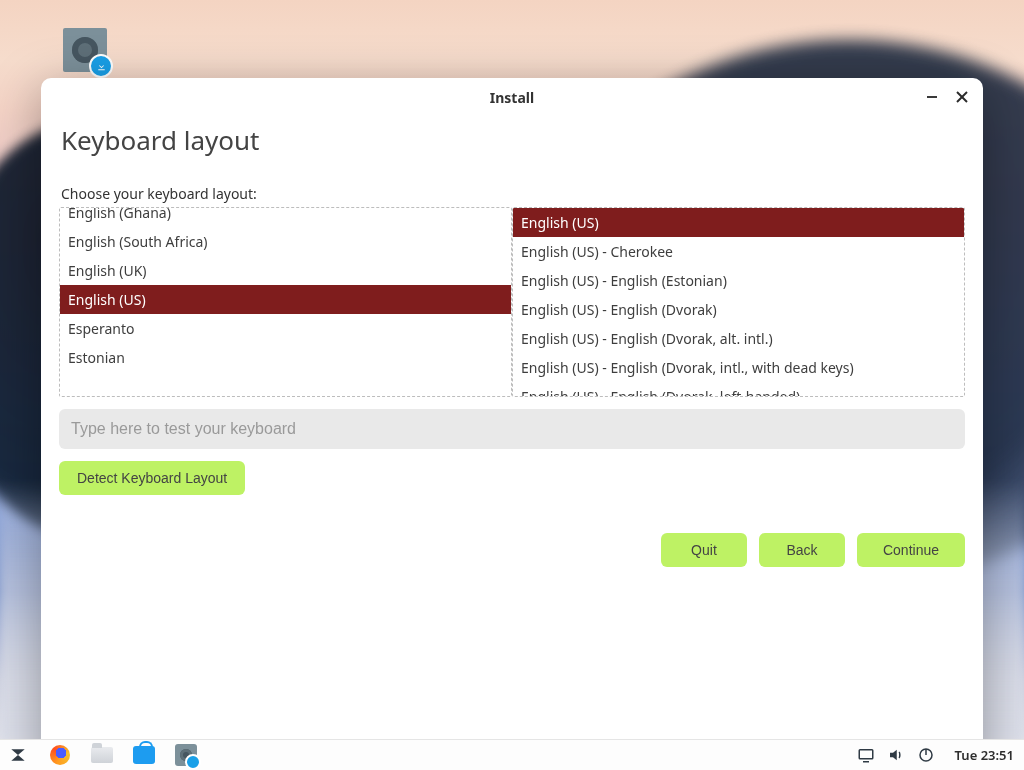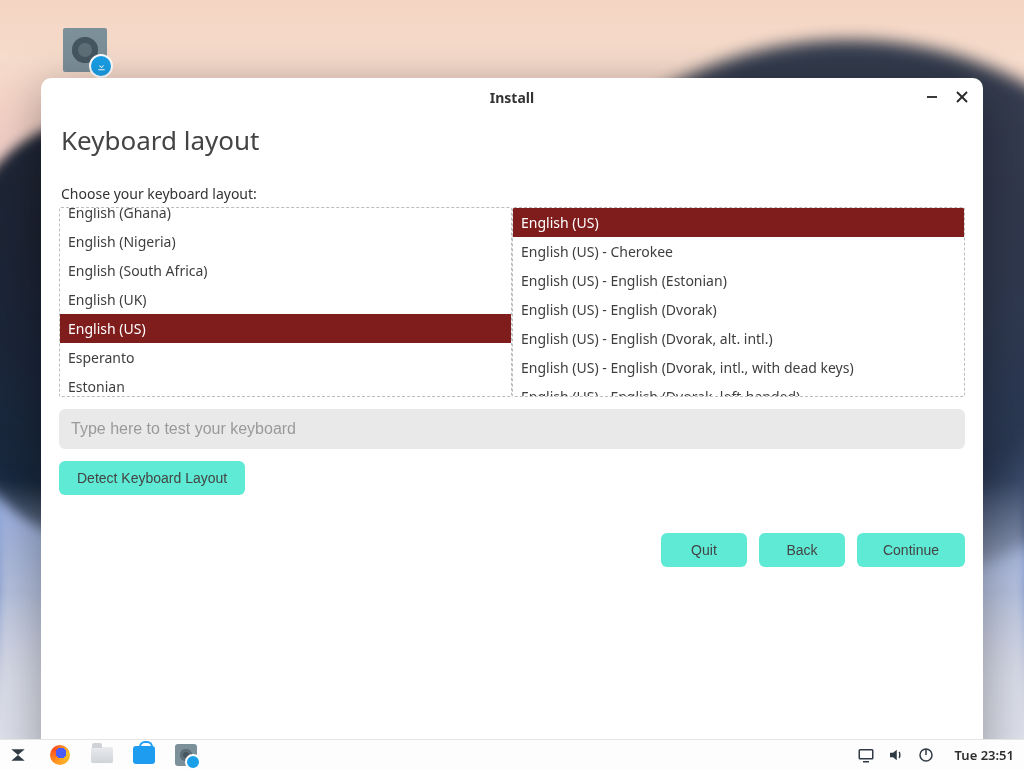--- a/index.html
+++ b/index.html
@@ -205,21 +205,21 @@
   }
   .test-input::placeholder { color: #9a9a9a; }
 
   .btn {
     display: inline-flex;
     align-items: center;
     justify-content: center;
     height: 34px;
     padding: 0 18px;
     border-radius: 6px;
-    background: #5eead4;
+    background: #bef264;
     color: #444;
     font-size: 14px;
     border: none;
     cursor: pointer;
     white-space: nowrap;
   }
 
   .detect-row { margin-top: 12px; }
 
   .nav-row {
@@ -336,21 +336,20 @@
     </div>
 
     <div class="content">
       <div class="page-title">Keyboard layout</div>
       <div class="subtitle">Choose your keyboard layout:</div>
 
       <div class="lists-row">
         <div id="list-left" class="listbox">
           <div class="listbox-inner" id="list-left-inner">
               <div class="item">English (Ghana)</div>
-              <div class="item">English (Nigeria)</div>
               <div class="item">English (South Africa)</div>
               <div class="item">English (UK)</div>
               <div class="item selected">English (US)</div>
               <div class="item">Esperanto</div>
               <div class="item">Estonian</div>
             </div>
         </div>
         <div id="list-right" class="listbox">
           <div id="list-right-inner">
               <div class="item selected">English (US)</div>

